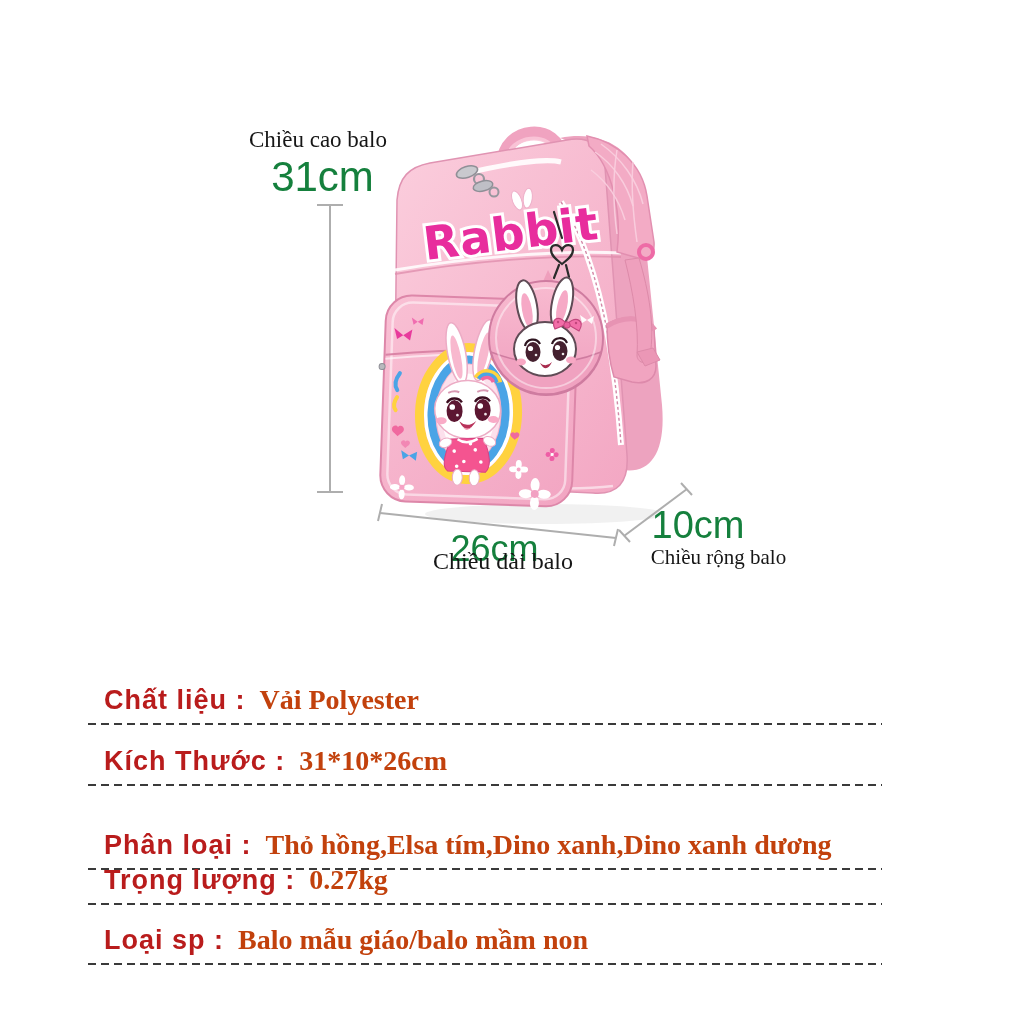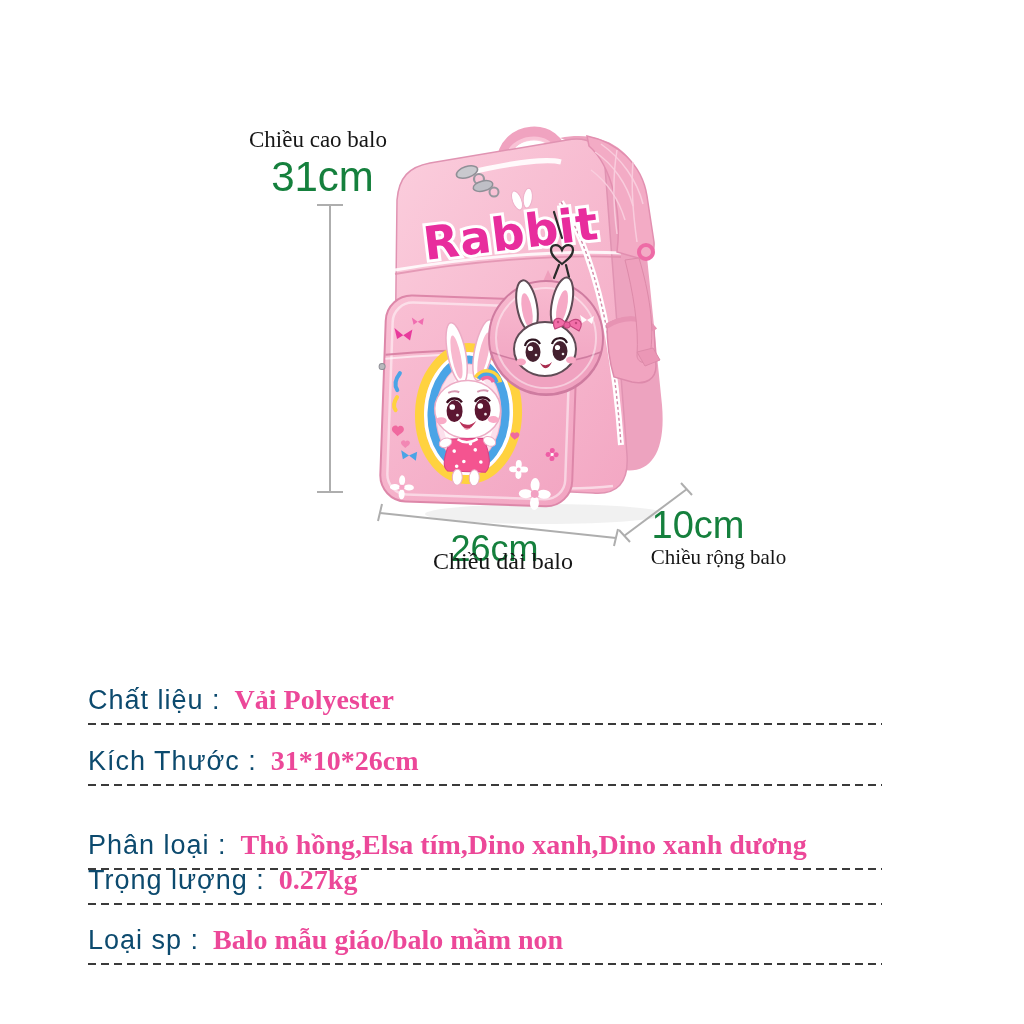--- a/index.html
+++ b/index.html
@@ -8,23 +8,23 @@
   .abs{position:absolute;}
   .dim-value{color:#15803d;font-family:"Liberation Sans","DejaVu Sans",sans-serif;
              font-weight:400;text-align:center;line-height:1;}
   .dim-label{color:#161616;font-family:"Liberation Serif","DejaVu Serif",serif;
              font-weight:400;text-align:center;line-height:1.1;}
   .spec-row{position:absolute;left:88px;width:794px;height:46px;
             display:flex;align-items:flex-end;padding-bottom:9px;box-sizing:border-box;}
   .spec-row::after{content:"";position:absolute;left:0;right:0;bottom:0;height:2px;
             background:repeating-linear-gradient(90deg,#3a3a3a 0 8px,transparent 8px 13px);}
   .spec-label{font-family:"Liberation Sans","DejaVu Sans",sans-serif;font-size:27px;
-            color:#0c4a6e;letter-spacing:1px;margin-left:0;white-space:nowrap;}
+            color:#b91c1c;letter-spacing:1px;margin-left:16px;white-space:nowrap;font-weight:bold;}
   .spec-value{font-family:"Liberation Serif","DejaVu Serif",serif;font-weight:700;
-            font-size:28px;color:#ec4899;margin-left:14px;white-space:nowrap;}
+            font-size:28px;color:#c2410c;margin-left:14px;white-space:nowrap;}
 </style>
 </head>
 <body>
 
 <div class="page">
 
   <div class="abs" style="left:0;top:0;width:1024px;height:640px;">
 
     <svg class="abs" style="left:355px;top:100px;" width="360" height="440" viewBox="0 0 360 440">
       <defs>

